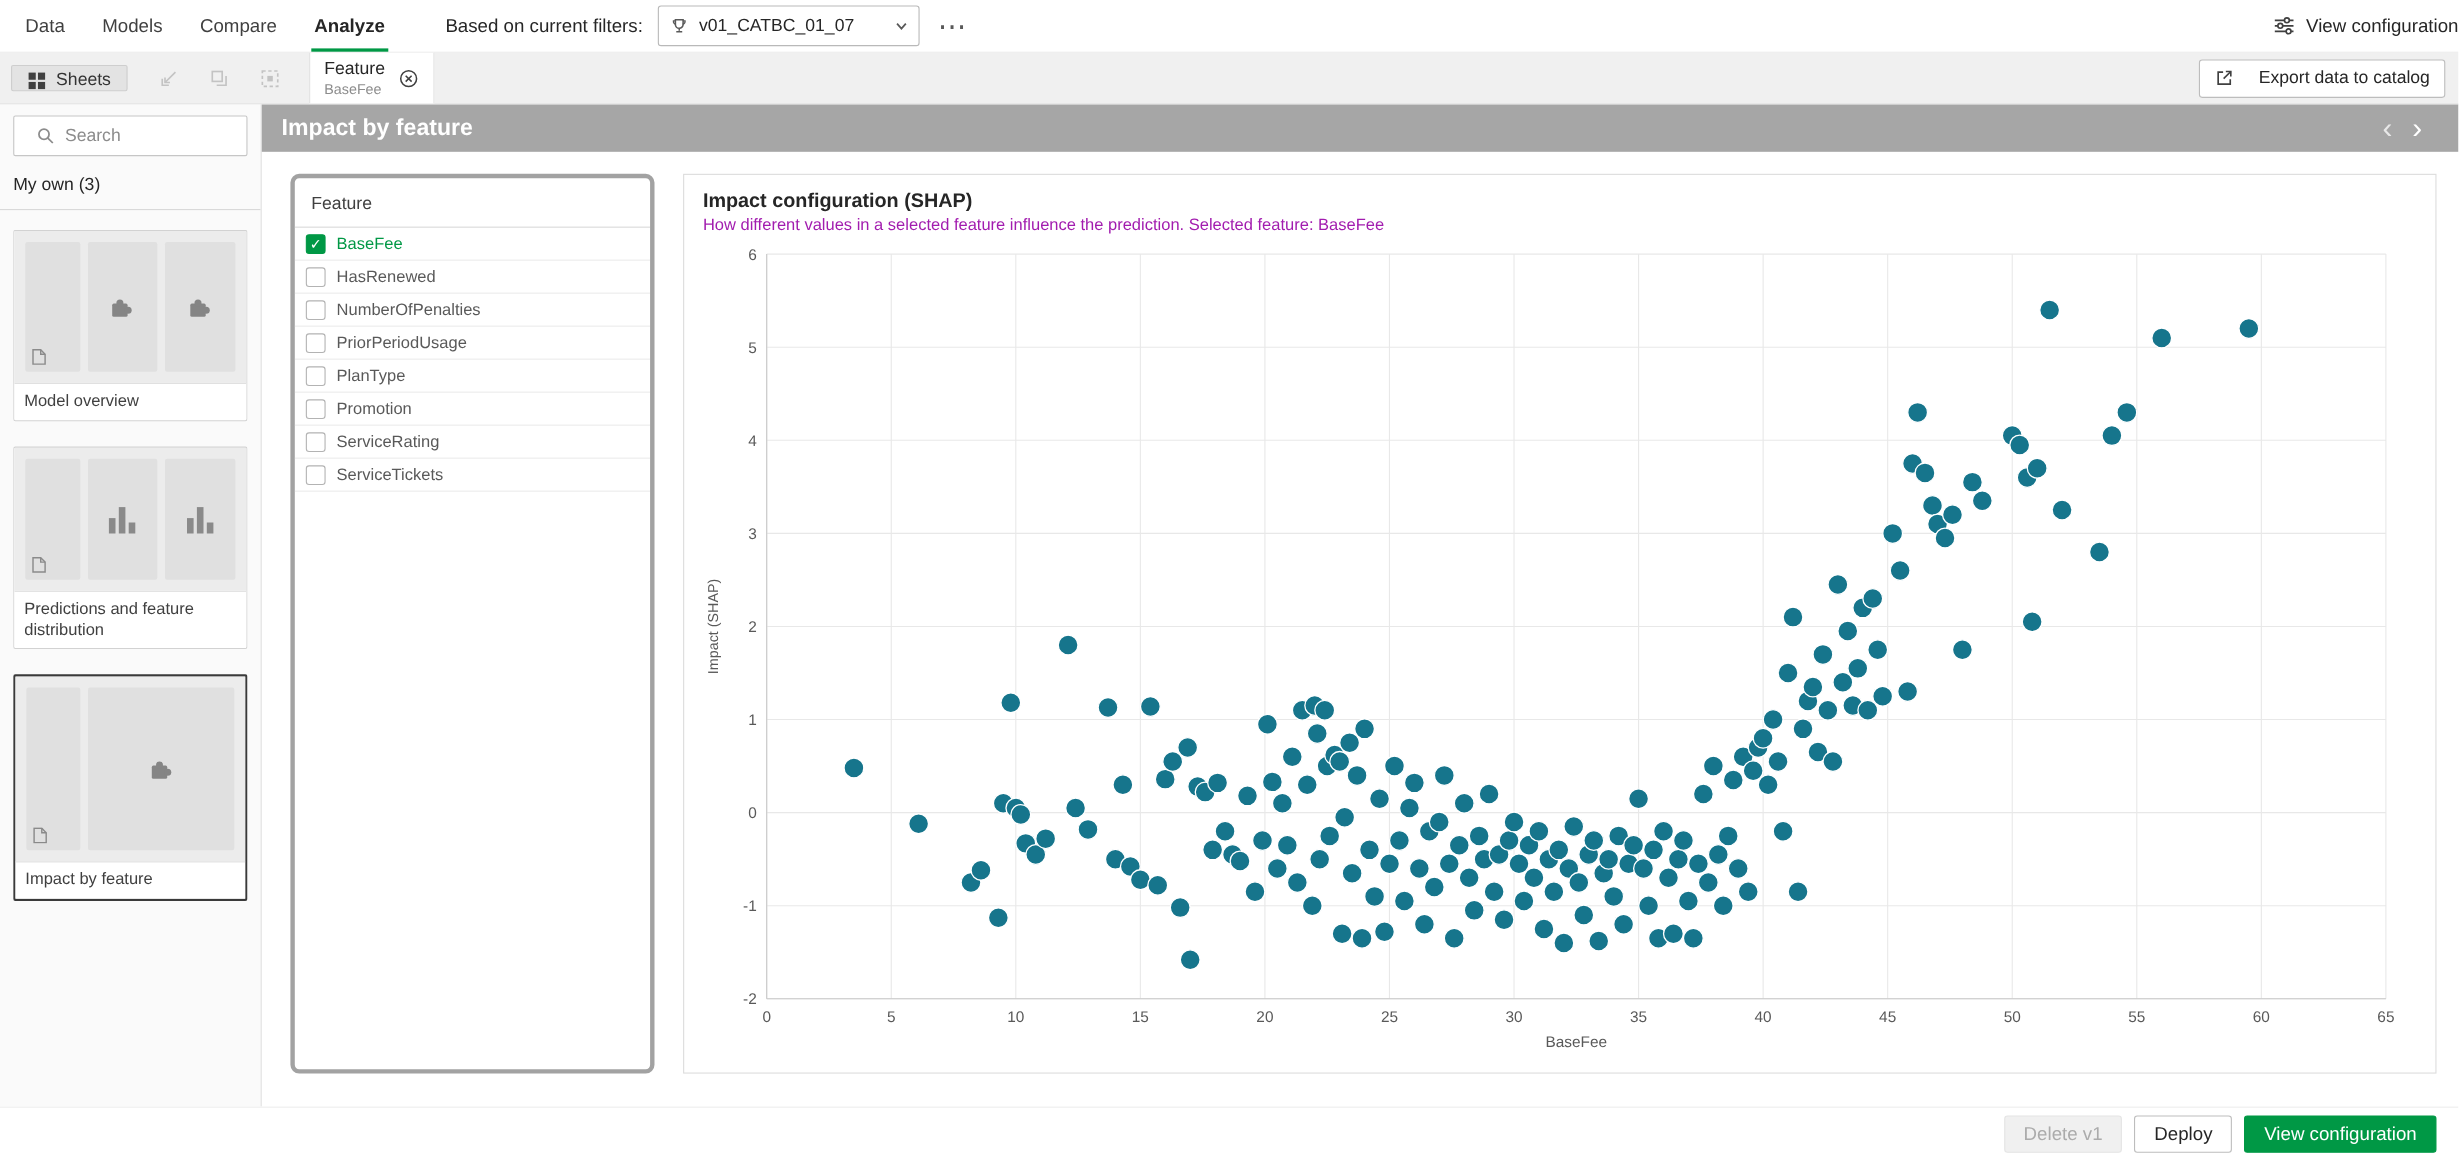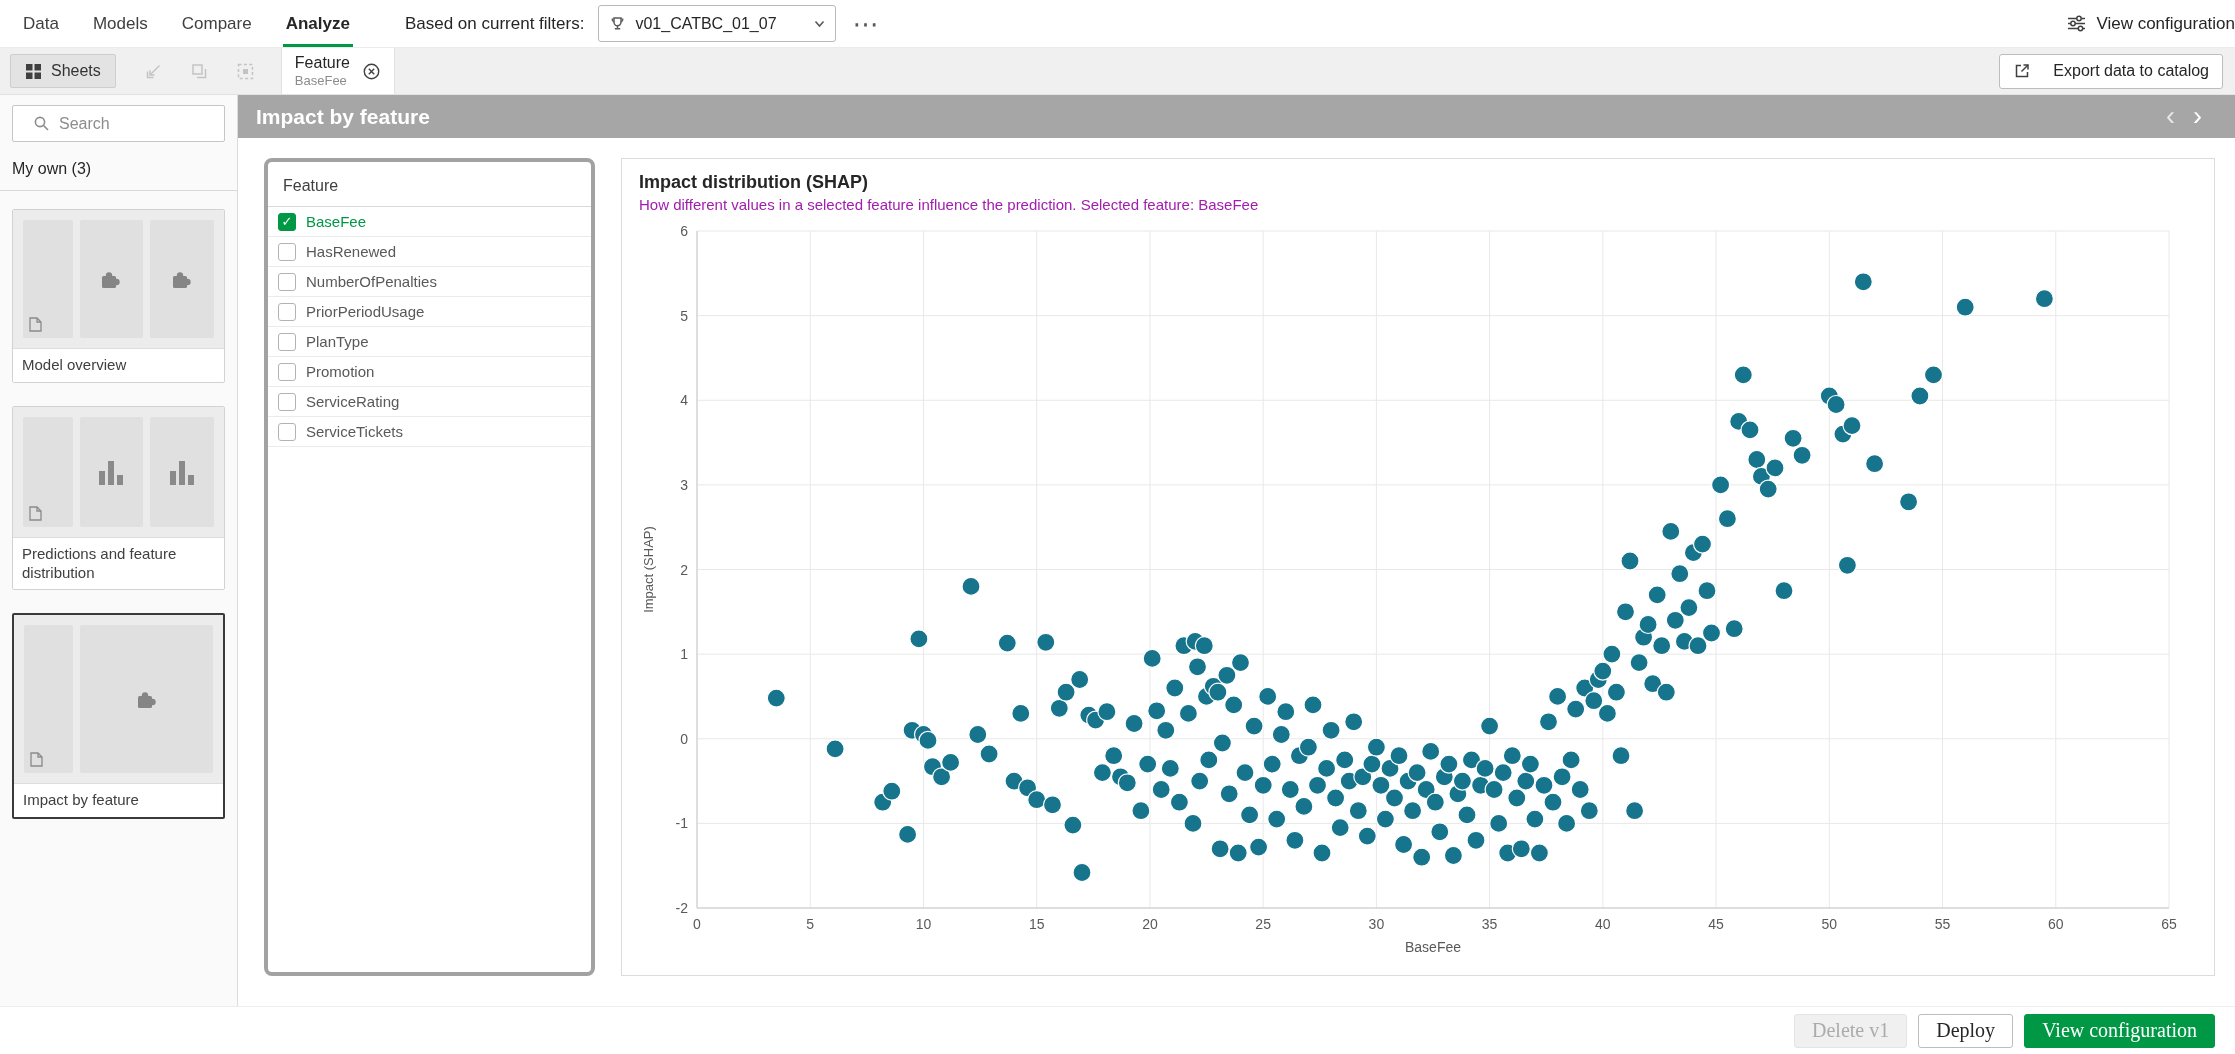--- a/index.html
+++ b/index.html
@@ -12,21 +12,21 @@
 .nav-tab{line-height:47px;padding:0 17px;font-size:17px;color:#404040;position:relative;cursor:pointer}
 .nav-tab.active{font-weight:bold;color:#262626}
 .nav-tab.active::after{content:"";position:absolute;left:14px;right:14px;bottom:0;height:3px;background:#009845}
 .filters-label{margin-left:38px;font-size:17px;color:#262626}
 .dropdown{margin-left:14px;width:238px;height:37px;border:1px solid #b9b9b9;border-radius:3px;background:#fff;display:flex;align-items:center;padding:0 10px;gap:9px;cursor:pointer}
 .dropdown .val{flex:1;font-size:16px;color:#262626;white-space:nowrap;overflow:hidden}
 .more-btn{margin-left:16px;font-size:26px;color:#595959;background:none;border:none;cursor:pointer;line-height:1;font-family:inherit}
 .top-right{margin-left:auto;display:flex;align-items:center;gap:10px;font-size:17px;color:#262626;cursor:pointer}
 
 .toolbar{flex:0 0 47px;background:#f0f0f0;display:flex;align-items:stretch;border-bottom:1px solid #e2e2e2}
-.sheets-btn{align-self:center;margin-left:10px;height:34px;display:flex;align-items:center;gap:9px;background:#e3e3e3;border:1px solid #cecece;border-radius:2px;padding:0 14px;font-size:16px;color:#333;cursor:pointer;font-family:inherit}
+.sheets-btn{align-self:center;margin-left:10px;height:24px;display:flex;align-items:flex-end;gap:9px;background:#e3e3e3;border:1px solid #cecece;border-radius:2px;padding:0 14px;font-size:16px;color:#333;cursor:pointer;font-family:inherit}
 .tool-icons{display:flex;align-items:center;gap:27px;margin-left:28px}
 .ticon{display:flex}
 .feature-tab{margin-left:26px;background:#fff;display:flex;align-items:center;gap:12px;padding:0 13px;border-left:1px solid #e2e2e2;border-right:1px solid #e2e2e2;cursor:pointer}
 .feature-tab .t1{font-size:16px;color:#262626}
 .feature-tab .t2{font-size:13px;color:#8c8c8c;margin-top:1px}
 .export-btn{margin-left:auto;align-self:center;margin-right:12px;height:35px;display:flex;align-items:center;gap:22px;background:#fff;border:1px solid #bdbdbd;border-radius:3px;padding:0 13px;font-size:16px;color:#262626;cursor:pointer;font-family:inherit}
 
 .body-row{flex:1;display:flex;min-height:0}
 .sidebar{flex:0 0 238px;background:#fafafa;border-right:1px solid #dcdcdc;padding:10px 12px 0;display:flex;flex-direction:column;overflow:hidden}
 .search-box{height:37px;background:#fff;border:1px solid #c6c6c6;border-radius:2px;display:flex;align-items:center;padding:0 20px;gap:9px;margin-bottom:10px}
@@ -59,21 +59,21 @@
 .cb{width:18px;height:18px;border:1px solid #b3b3b3;border-radius:3px;background:#fff;flex:0 0 18px;display:flex;align-items:center;justify-content:center;font-size:13px;color:#fff}
 .cb.on{background:#009845;border-color:#009845}
 .flabel{font-size:15px;color:#595959;}
 .flabel.on{color:#009845;font-style:normal}
 .chart-card{flex:1;background:#fff;border:1px solid #dcdcdc;display:flex;flex-direction:column;padding:13px 17px;min-width:0}
 .chart-title{font-size:18px;font-weight:bold;color:#262626}
 .chart-subtitle{font-size:15px;color:#a21caf;margin-top:3px}
 .chart-plot{flex:1;min-height:0;margin-top:4px}
 
 .footer{flex:0 0 48px;background:#fff;border-top:1px solid #ededed;display:flex;align-items:center;justify-content:flex-end;gap:11px;padding:0 20px}
-.btn{height:34px;padding:0 17px;border-radius:3px;font-size:20px;font-family:Liberation Serif, serif;cursor:pointer}
+.btn{height:34px;padding:0 17px;border-radius:3px;font-size:17px;font-family:Liberation Sans, sans-serif;cursor:pointer}
 .btn.disabled{background:#f0f0f0;border:1px solid #e4e4e4;color:#ababab;cursor:default}
 .btn.secondary{background:#fff;border:1px solid #bdbdbd;color:#262626}
 .btn.primary{background:#009845;border:1px solid #009845;color:#fff}
 </style>
 </head>
 <body>
 
 <div class="topbar">
   <nav class="nav-tabs">
       <span class="nav-tab">Data</span>
@@ -304,21 +304,21 @@
               <span class="cb"></span>
               <span class="flabel">ServiceRating</span>
             </div>
             <div class="feature-row">
               <span class="cb"></span>
               <span class="flabel">ServiceTickets</span>
             </div>
           </div>
       </div>
       <div class="chart-card">
-        <div class="chart-title">Impact distribution (SHAP)</div>
+        <div class="chart-title">Impact configuration (SHAP)</div>
         <div class="chart-subtitle">How different values in a selected feature influence the prediction. Selected feature: BaseFee</div>
         <div class="chart-plot">
             <svg width="1558" height="745" viewBox="0 0 1558 745">
               <line x1="58" y1="14" x2="58" y2="691" stroke="#e8e8e8" stroke-width="1"></line>
               <text x="58" y="712" text-anchor="middle" font-size="14" fill="#595959" font-family="&quot;Liberation Sans&quot;, sans-serif">0</text>
               <line x1="171.23076923076923" y1="14" x2="171.23076923076923" y2="691" stroke="#e8e8e8" stroke-width="1"></line>
               <text x="171.23076923076923" y="712" text-anchor="middle" font-size="14" fill="#595959" font-family="&quot;Liberation Sans&quot;, sans-serif">5</text>
               <line x1="284.46153846153845" y1="14" x2="284.46153846153845" y2="691" stroke="#e8e8e8" stroke-width="1"></line>
               <text x="284.46153846153845" y="712" text-anchor="middle" font-size="14" fill="#595959" font-family="&quot;Liberation Sans&quot;, sans-serif">10</text>
               <line x1="397.69230769230774" y1="14" x2="397.69230769230774" y2="691" stroke="#e8e8e8" stroke-width="1"></line>

